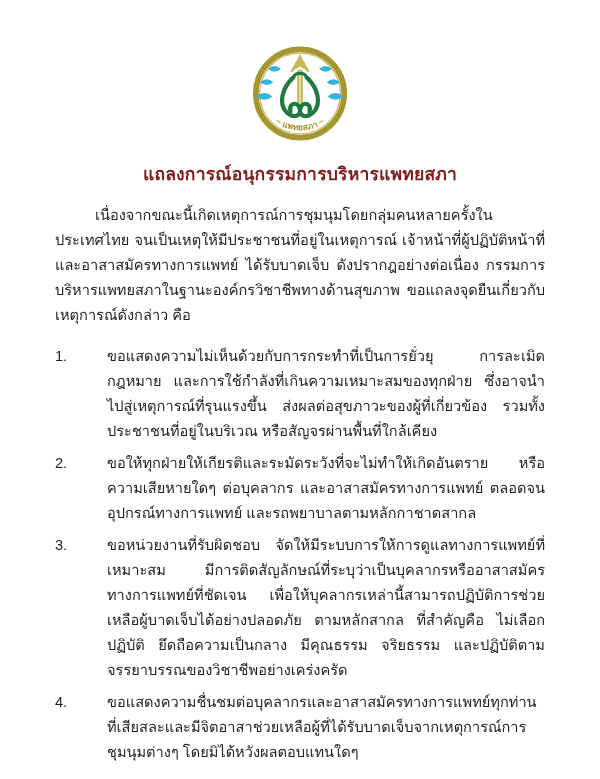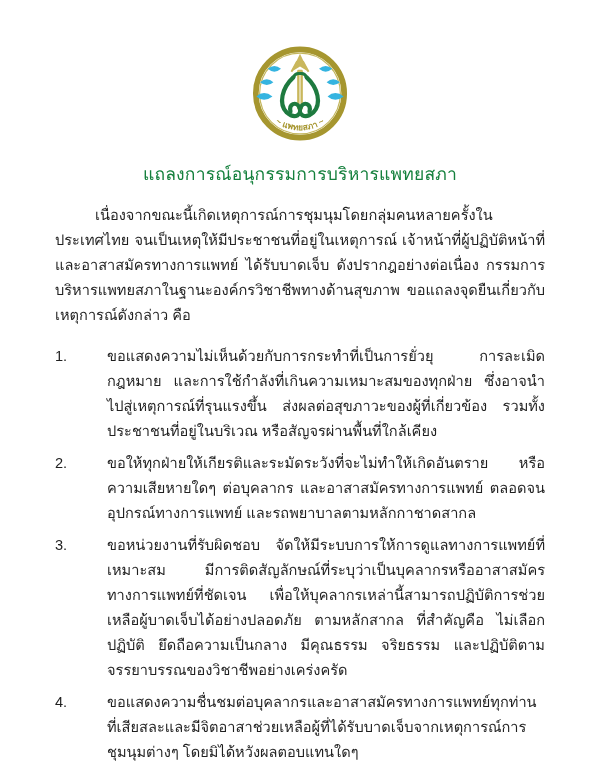--- a/index.html
+++ b/index.html
@@ -17,23 +17,23 @@
   }
   .logo-wrap {
     padding-top: 44px;
     text-align: center;
   }
   .logo-wrap svg { display: inline-block; }
   .doc-title {
     margin-top: 12px;
     text-align: center;
     font-size: 17.5px;
-    font-weight: normal;
+    font-weight: bold;
     letter-spacing: 0.2px;
-    color: #15803d;
+    color: #7f1d1d;
   }
   .content {
     margin: 10px 55px 0 55px;
     font-size: 14.6px;
     line-height: 25px;
     text-align: justify;
   }
   .intro {
     text-indent: 40px;
     margin-bottom: 16px;

